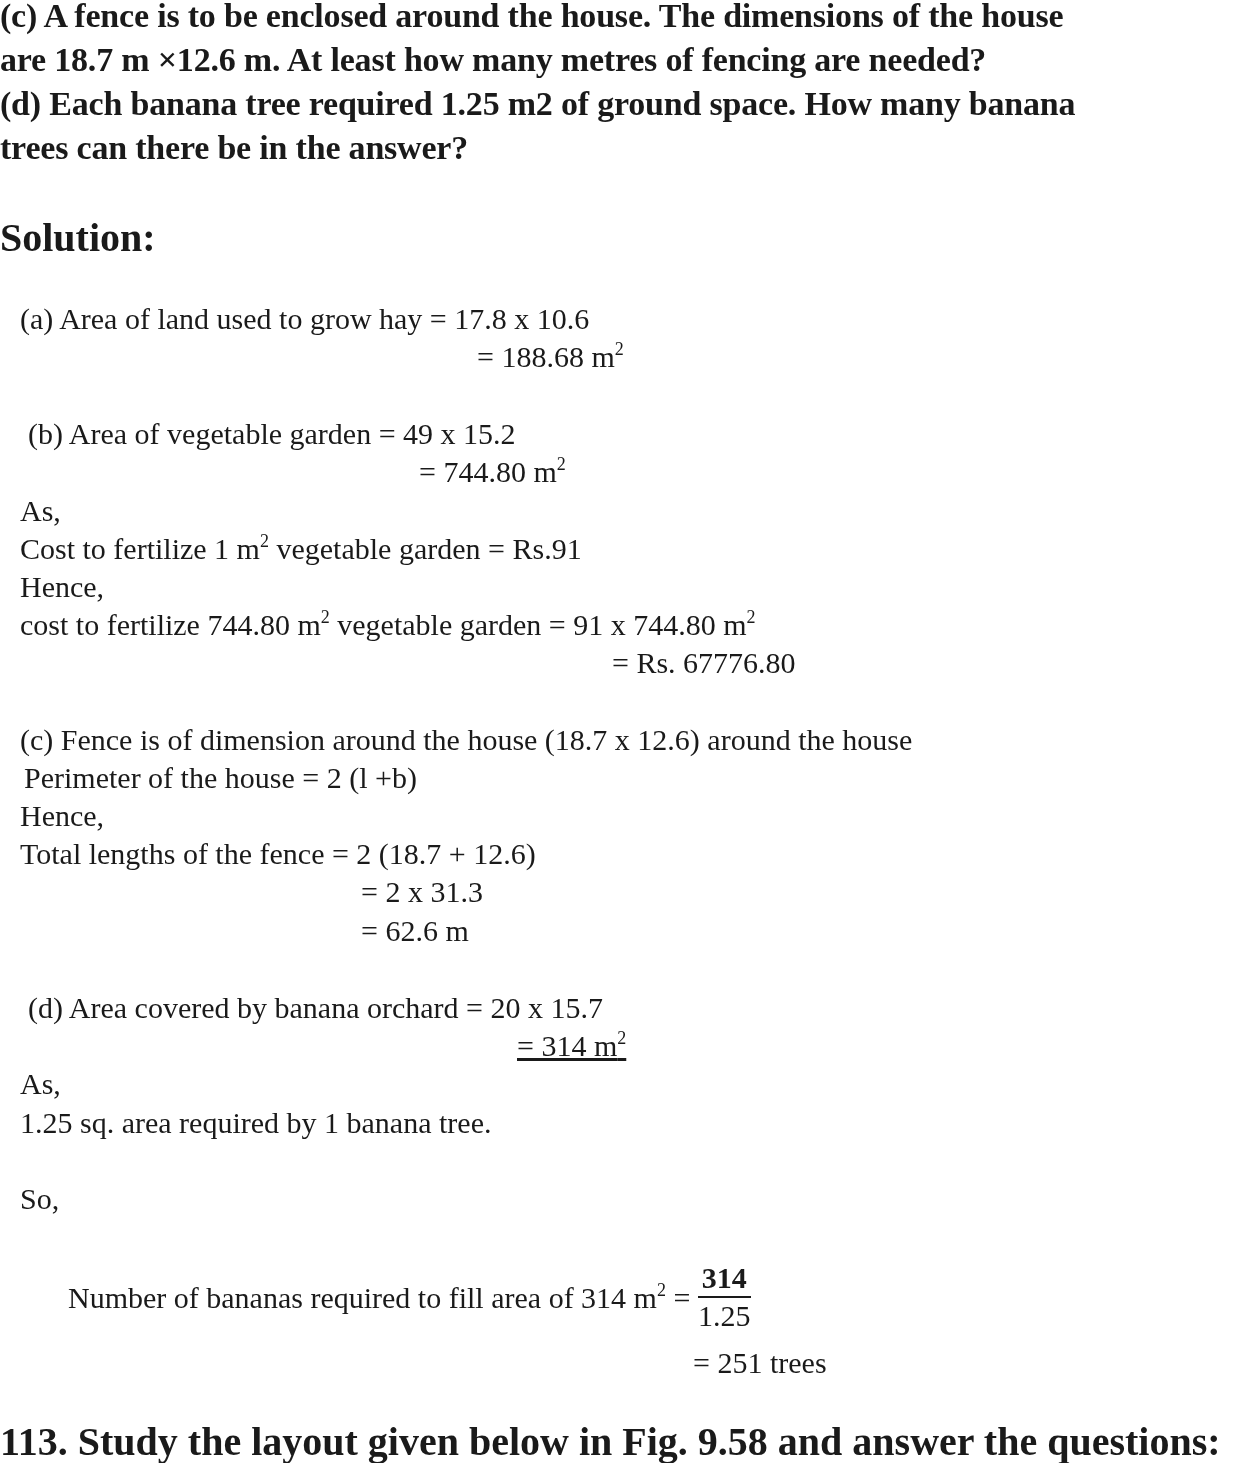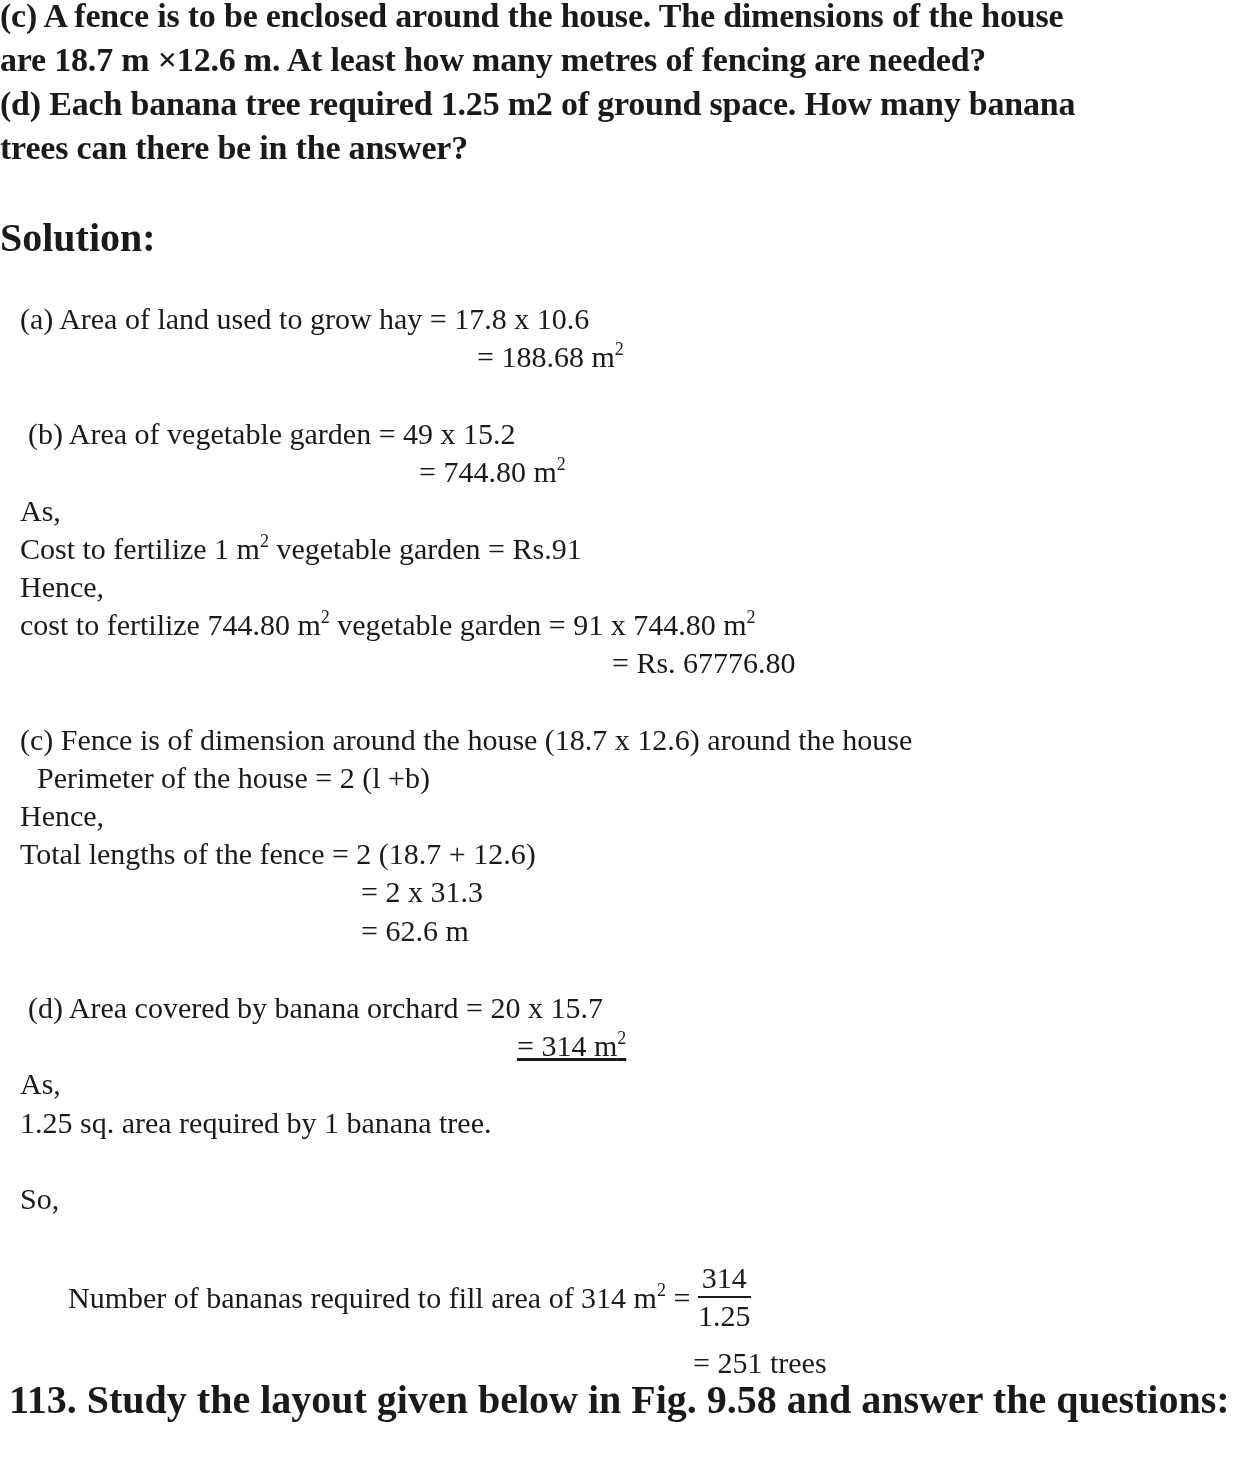--- a/index.html
+++ b/index.html
@@ -48,20 +48,21 @@
       position: absolute;
       display: inline-flex;
       flex-direction: column;
       align-items: center;
       font-size: 30px;
       line-height: 36px;
     }
     .frac .num {
       padding: 0 4px;
       border-bottom: 2px solid #1a1a1a;
+      font-weight: bold;
     }
     .frac .den {
       padding: 0 4px;
     }
   </style>
 </head>
 <body>
 
 <div class="bold-q" style="top:-6px;">(c) A fence is to be enclosed around the house. The dimensions of the house</div>
 <div class="bold-q" style="top:38px;text-align:right;">are 18.7 m ×12.6 m. At least how many metres of fencing are needed?</div>
@@ -75,32 +76,32 @@
 
 <div class="line" style="left:8px; top:415px;">(b) Area of vegetable garden = 49 x 15.2</div>
 <div class="line" style="left:399px; top:453px;"><span>= 744.80 m</span><sup>2</sup></div>
 <div class="line" style="left:0; top:492px;">As,</div>
 <div class="line" style="left:0; top:530px;"><span>Cost to fertilize 1 m</span><sup>2</sup><span> vegetable garden = Rs.91</span></div>
 <div class="line" style="left:0; top:568px;">Hence,</div>
 <div class="line" style="left:0; top:606px;"><span>cost to fertilize 744.80 m</span><sup>2</sup><span> vegetable garden = 91 x 744.80 m</span><sup>2</sup></div>
 <div class="line" style="left:592px; top:644px;">= Rs. 67776.80</div>
 
 <div class="line" style="left:0; top:721px;">(c) Fence is of dimension around the house (18.7 x 12.6) around the house</div>
-<div class="line" style="left:17px; top:759px;">Perimeter of the house = 2 (l +b)</div>
+<div class="line" style="left:4px; top:759px;">Perimeter of the house = 2 (l +b)</div>
 <div class="line" style="left:0; top:797px;">Hence,</div>
 <div class="line" style="left:0; top:835px;">Total lengths of the fence = 2 (18.7 + 12.6)</div>
 <div class="line" style="left:341px; top:873px;">= 2 x 31.3</div>
 <div class="line" style="left:341px; top:912px;">= 62.6 m</div>
 
 <div class="line" style="left:8px; top:989px;">(d) Area covered by banana orchard = 20 x 15.7</div>
 <div class="line" style="left:497px; top:1027px;text-decoration:underline;"><span>= 314 m</span><sup>2</sup></div>
 <div class="line" style="left:0; top:1065px;">As,</div>
 <div class="line" style="left:0; top:1104px;">1.25 sq. area required by 1 banana tree.</div>
 <div class="line" style="left:0; top:1180px;">So,</div>
 
 <div class="line" style="left:0; top:1279px;margin-left:48px;"><span>Number of bananas required to fill area of 314 m</span><sup>2</sup><span> =</span></div>
 <div class="frac" style="left:694px; top:1260px;">
   <span class="num">314</span>
   <span class="den">1.25</span>
 </div>
 <div class="line" style="left:673px; top:1344px;">= 251 trees</div>
 
-<div class="heading" style="top:1380px;padding-left:9px;">113. Study the layout given below in Fig. 9.58 and answer the questions:</div>
+<div class="heading" style="top:1422px;">113. Study the layout given below in Fig. 9.58 and answer the questions:</div>
 
 </body></html>

